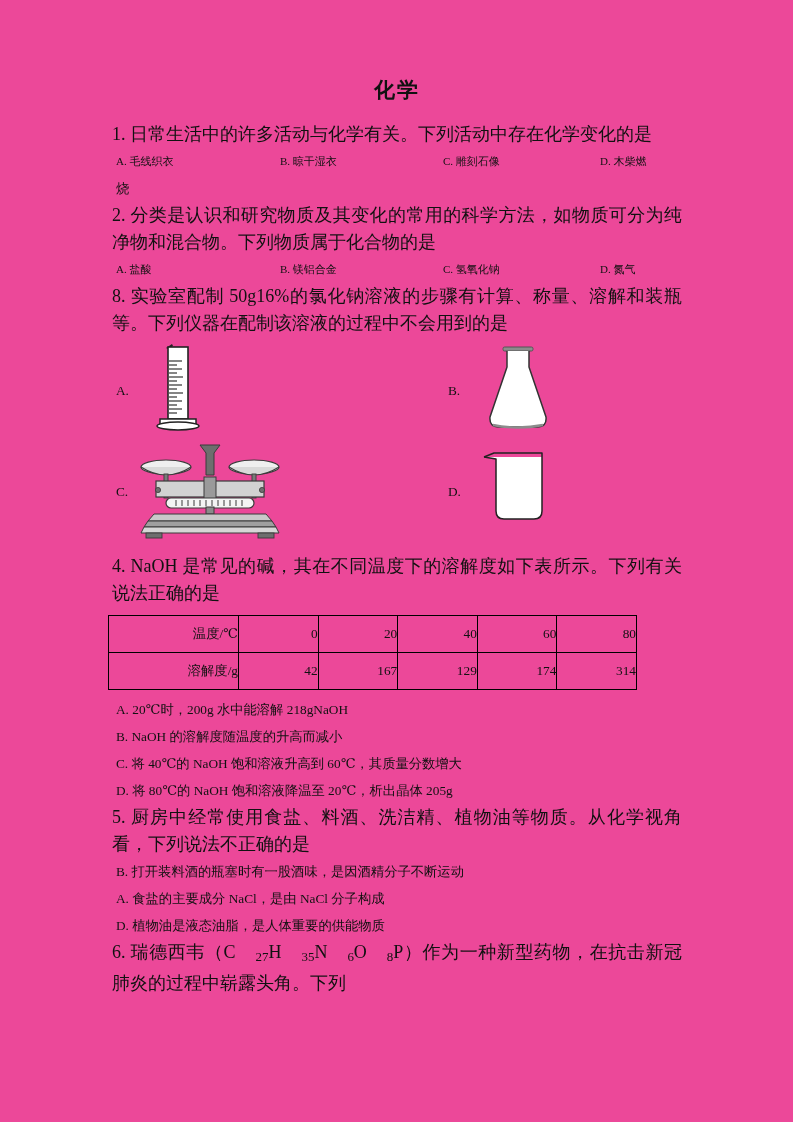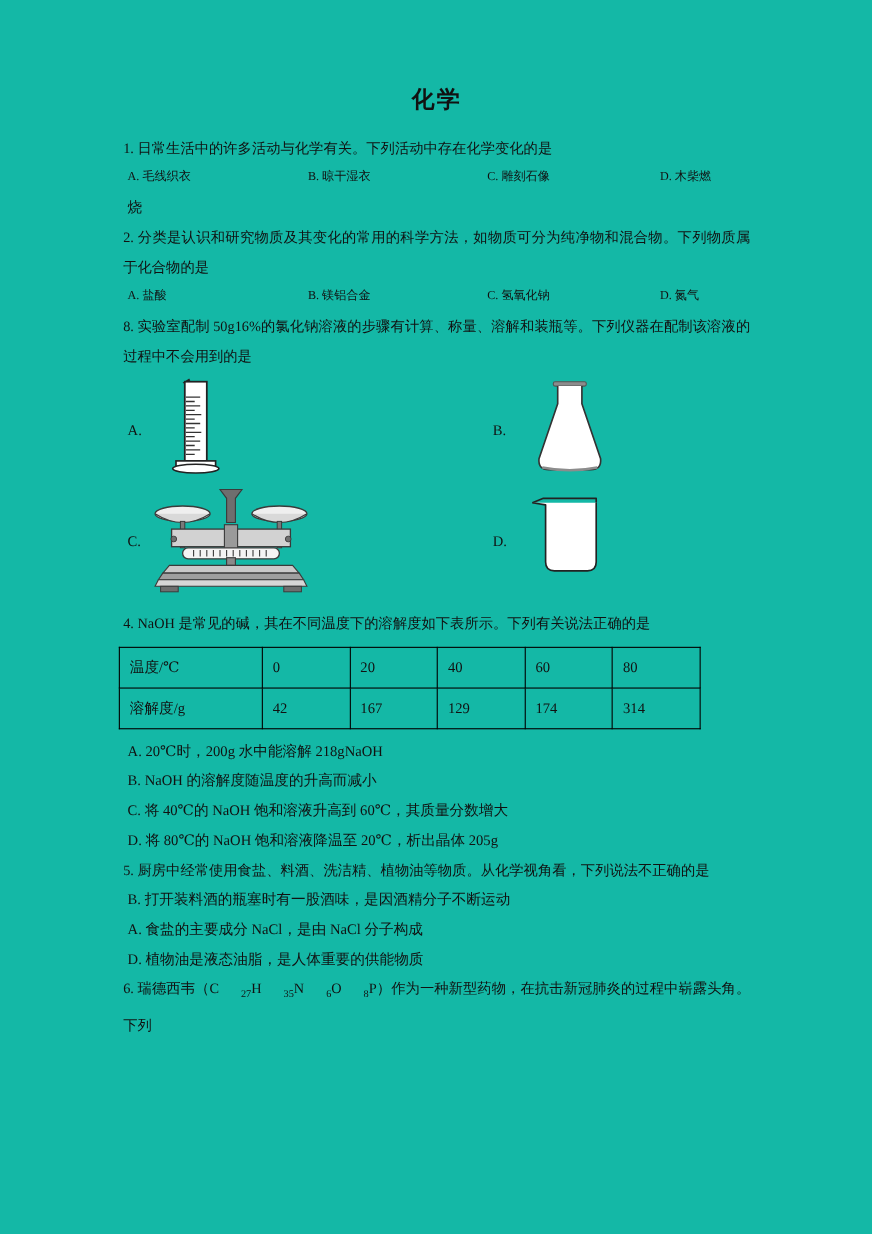--- a/index.html
+++ b/index.html
@@ -13,38 +13,38 @@
     position: relative;
     font-family: "Liberation Serif", "DejaVu Serif", serif;
     color: #111111;
     overflow: hidden;
   }
   .page {
     position: absolute;
     left: 0; top: 0;
     width: 793px;
     height: 1122px;
-    background: #14b8a6;
+    background: #ec4899;
   }
   .content {
     position: absolute;
     left: 112px;
     top: 78px;
     width: 570px;
   }
   .doc-title {
     text-align: center;
     font-size: 21px;
     font-weight: bold;
     letter-spacing: 2px;
     margin: 0 0 18px 0;
     line-height: 1.2;
   }
   .q-stem {
-    font-size: 13px;
+    font-size: 18px;
     line-height: 27px;
     margin: 0;
     text-align: justify;
     text-justify: inter-ideograph;
   }
   .opt-row {
     position: relative;
     font-size: 11px;
     line-height: 27px;
     height: 27px;
@@ -90,20 +90,21 @@
   .fig-C-label { left: 4px;  top: 143px; }
   .fig-C-art   { left: 28px; top: 100px; }
   
   .fig-D-label { left: 336px; top: 143px; }
   .fig-D-art   { left: 368px; top: 108px; }
 
   
   .table-wrap {
     margin-top: 8px;
     margin-bottom: 6px;
+    text-align: right;
   }
   table.sol-table {
     border-collapse: collapse;
     table-layout: fixed;
     width: 468px;
     margin-left: -4px;
   }
   table.sol-table td {
     border: 1px solid #000000;
     font-size: 13.3px;

